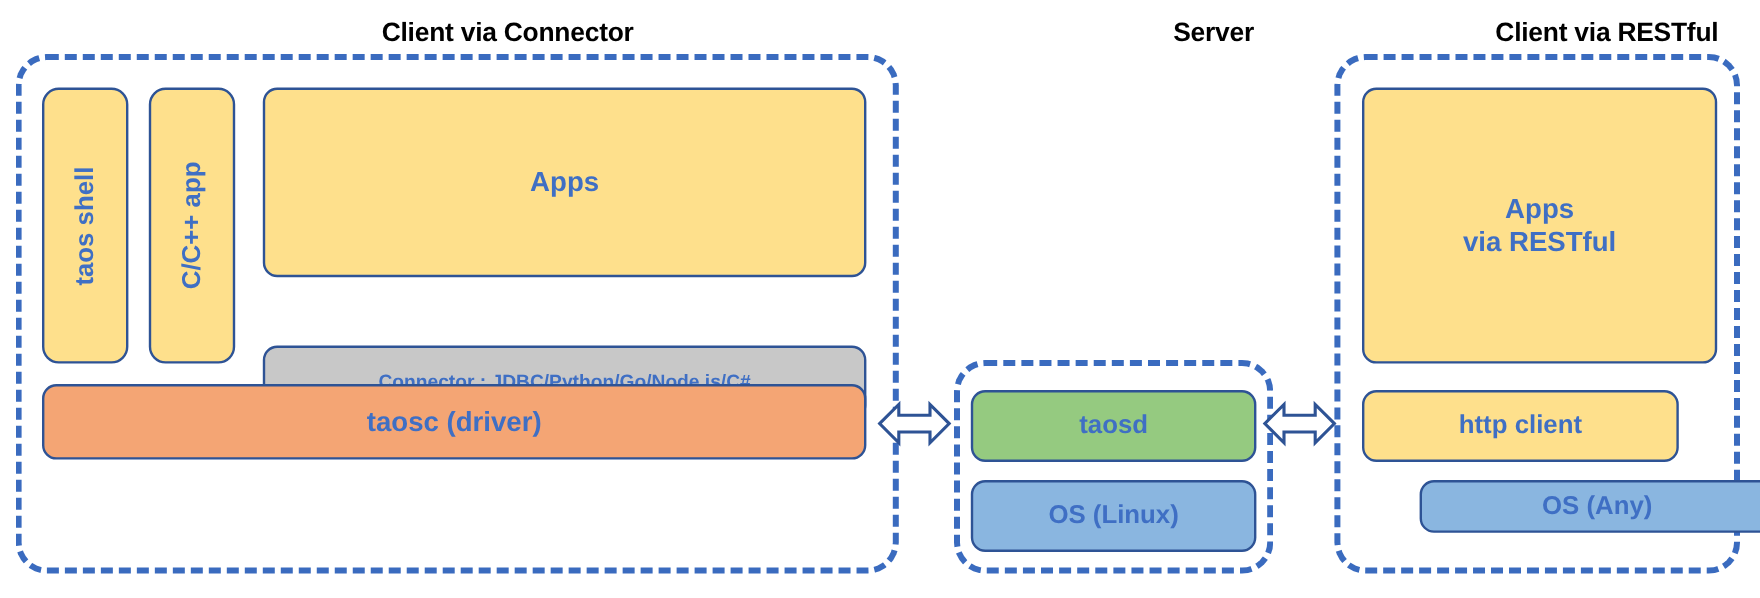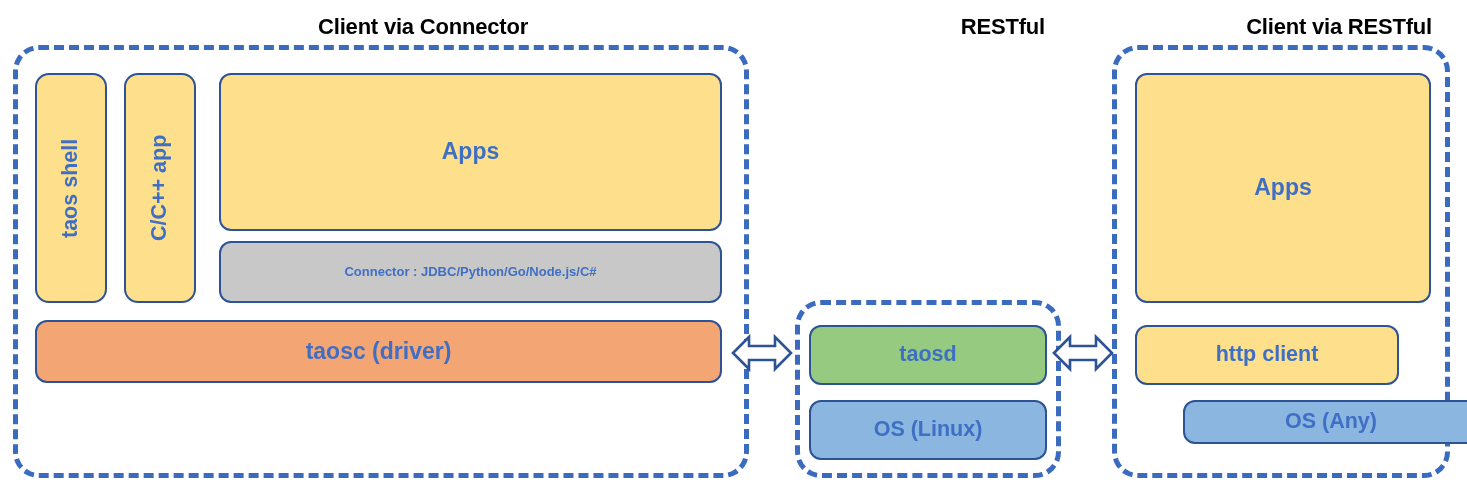--- a/index.html
+++ b/index.html
@@ -56,39 +56,39 @@
   .node.orange  { background: #F4A574; }
   .node.blue    { background: #8AB6E0; }
   .node.green   { background: #95CA80; }
   .node.gray    { background: #C8C8C8; }
 
   .node.vertical {
     writing-mode: vertical-rl;
     transform: rotate(180deg);
     border-radius: 14px;
   }
-  .fs-17 { font-size: 13px; }
+  .fs-17 { font-size: 16px; margin-top: 47px; }
   .fs-21 { font-size: 21.5px; }
   .fs-23 { font-size: 23px; }
 
   
   .arrow {
     position: absolute;
     display: block;
   }
   .arrow svg { display: block; }
 </style>
 </head>
 <body>
 
 <div id="canvas">
 
   <div class="section-title" style="left:228px; top:14px; width:300px;">Client via Connector</div>
 
-  <div class="section-title" style="left:805px; top:14px; width:240px;">RESTful</div>
+  <div class="section-title" style="left:805px; top:14px; width:240px;">Server</div>
 
   <div class="section-title" style="left:1132px; top:14px; width:300px;">Client via RESTful</div>
 
   <div class="group" style="left:13px; top:45px; width:736px; height:433px;"></div>
 
   <div class="node yellow vertical fs-21" style="left:35px; top:73px; width:72px; height:230px;">taos shell</div>
 
   <div class="node yellow vertical fs-21" style="left:124px; top:73px; width:72px; height:230px;">C/C++ app</div>
 
   <div class="node yellow fs-23" style="left:219px; top:73px; width:503px; height:158px;">Apps</div>
@@ -113,19 +113,20 @@
   <div class="arrow" style="left:1052px; top:330px;">
     <svg width="62" height="46" viewBox="0 0 62 46">
       <polygon points="2,23 18,7 18,16 44,16 44,7 60,23 44,39 44,30 18,30 18,39" fill="#ffffff" stroke="#2E5395" stroke-width="2.6" stroke-linejoin="miter"></polygon>
     </svg>
   </div>
 
   <div class="group" style="left:1112px; top:45px; width:338px; height:433px;"></div>
 
   <div class="node yellow fs-23" style="left:1135px; top:73px; width:296px; height:230px; flex-direction:column;">
     <span>Apps</span>
+    <span>via RESTful</span>
   </div>
 
   <div class="node yellow fs-21" style="left:1135px; top:325px; width:264px; height:60px;">http client</div>
 
   <div class="node blue fs-21" style="left:1135px; top:400px; width:296px; height:44px;margin-left:48px;">OS (Any)</div>
 
 </div>
 
 </body></html>

